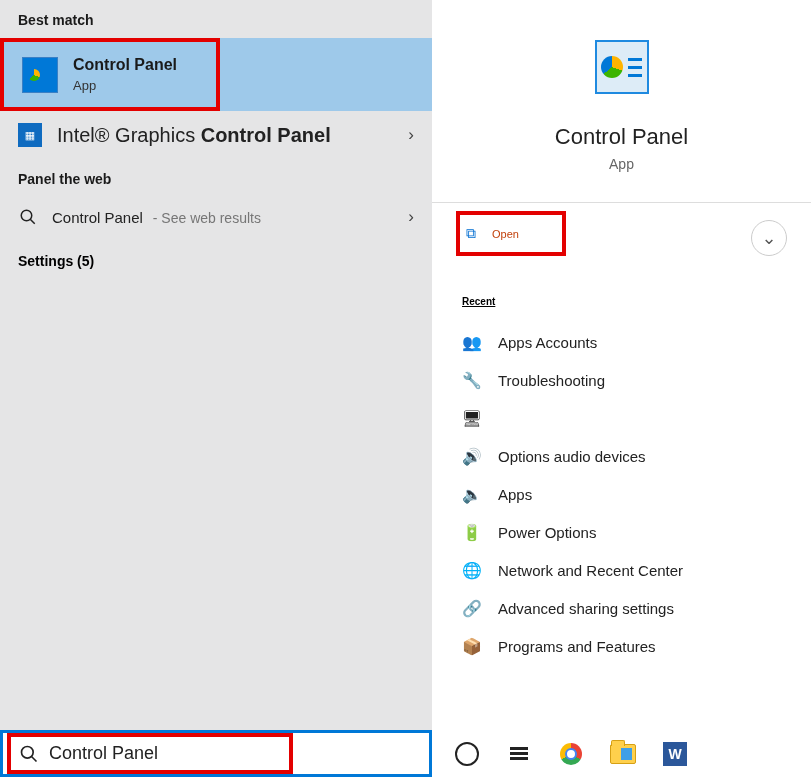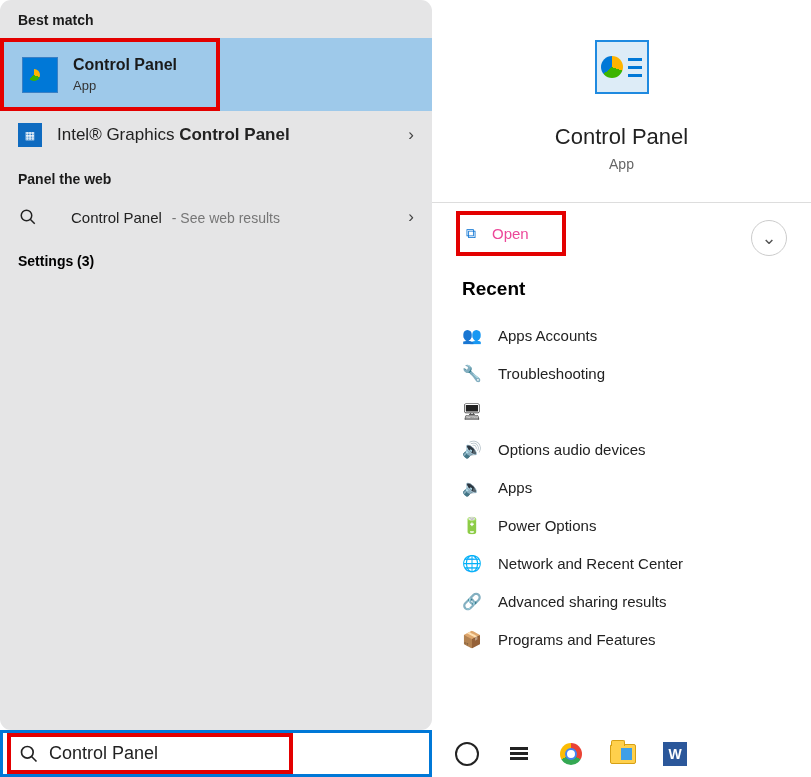--- a/index.html
+++ b/index.html
@@ -1,46 +1,46 @@
 <!DOCTYPE html>
 <html><head>
   <meta charset="utf-8">
   <style>
     * { margin: 0; padding: 0; box-sizing: border-box; font-family: "Segoe UI", Arial, sans-serif; }
     body { width: 811px; height: 777px; background: #fff; overflow: hidden; }
     .container { display: flex; height: 730px; }
-    .left-pane { width: 432px; background: #e5e5e6; display: flex; flex-direction: column; border-radius: 11px; }
+    .left-pane { width: 432px; background: #e5e5e6; display: flex; flex-direction: column; }
     .right-pane { flex: 1; background: #fff; display: flex; flex-direction: column; padding-top: 30px; }
     .section-header { font-weight: 600; font-size: 14px; color: #1a1a1a; padding: 12px 18px 10px 18px; }
     .best-match { display: flex; align-items: center; gap: 15px; background: #9ec9ea; padding: 14px 18px; border: 4px solid #e30000; margin-right: 212px;}
     .bm-icon { width: 36px; height: 36px; background: #0078d7; border: 1px solid #3a7fc4; display:flex; align-items:center; justify-content:center; }
     .bm-title { font-weight: 600; font-size: 16px; color: #1a1a1a; }
     .bm-sub { font-size: 13px; color: #333; margin-top: 4px; }
     .best-match-wrap {background:#9ec9ea;}
     .app-row { display: flex; align-items: center; gap: 15px; padding: 12px 18px; cursor: pointer; }
     .app-icon { width: 24px; height: 24px; background: #0f6bc0; display:flex; align-items:center; justify-content:center; color:#fff; font-size:11px;}
-    .app-label { font-size: 17px; color: #222; flex:1; }
+    .app-label { font-size: 20px; color: #222; flex:1; }
     .app-label b{font-weight:600;}
     .chev { color:#444; font-size:17px;}
-    .web-row { display: flex; align-items: center; gap: 33px; padding: 10px 18px; cursor:pointer;}
+    .web-row { display: flex; align-items: center; gap: 14px; padding: 10px 18px; cursor:pointer;}
     .search-glyph { width: 20px; height: 20px; display:flex; align-items:center; justify-content:center;}
     .web-label{font-size:15px; color:#222;}
     .web-sub{font-size:14px; color:#767676; margin-left:6px;}
     .settings-row{ padding:16px 18px; font-weight:600; font-size:14px; }
     .hero { display:flex; flex-direction:column; align-items:center; padding: 10px 0 30px 0;}
     .hero-icon { width: 54px; height: 54px; background:#ddecf7; border:2px solid #1f8ae0; margin-bottom:30px; display:flex; align-items:center; justify-content:center;}
     .hero-title{font-size:22px; color:#222; margin-bottom:6px;}
     .hero-sub{font-size:14px; color:#666;}
     .open-sec{ border-top:1px solid #ddd; padding: 8px 24px 2px 24px; display:flex; align-items:center;}
     .open-row{ display:flex; align-items:center; gap:16px; padding:10px 6px; border:4px solid #e30000; width:110px; cursor:pointer;}
     .open-icon{ color:#006dd1; font-size:14px;}
-    .open-text{font-size:15px; color:#ec4899;}
+    .open-text{font-size:11px; color:#c2410c;}
     .expand-btn{ width:36px; height:36px; border-radius:50%; border:1px solid #ccc; margin-left:auto; display:flex; align-items:center; justify-content:center; color:#555; font-size:18px; cursor:pointer; margin-top:8px;}
     .recent-sec{ padding: 12px 24px; }
-    .recent-title{font-weight:600; font-size:19px; margin:8px 6px 16px 6px;}
+    .recent-title{font-weight:600; font-size:10px; margin:26px 6px 16px 6px;text-decoration:underline;}
     .recent-item{ display:flex; align-items:center; gap:16px; padding:9px 6px; cursor:pointer; font-size:15px; color:#222;}
     .ric{ width:20px; height:20px; display:flex; align-items:center; justify-content:center; font-size:16px;}
     .bottom { height:47px; display:flex; }
     .searchbar{ width:432px; border:3px solid #0078d7; background:#fff; display:flex; align-items:center; gap:8px; padding:0 4px;}
     .searchbar-inner{border:4px solid #e30000; height:100%; display:flex; align-items:center; padding:0 8px; gap:10px;}
     .search-input{ border:none; outline:none; font-size:18px; color:#222; background:transparent;}
     .taskbar{ flex:1; background:#fff; display:flex; align-items:center; gap:22px; padding-left:20px;}
     .tb-icon{ width:30px; height:30px; display:flex; align-items:center; justify-content:center; font-size:22px;}
     .cortana{ border:2px solid #222; border-radius:50%; width:24px; height:24px;}
     .chrome-dot{width:22px;height:22px;border-radius:50%;background:conic-gradient(#ea4335 0 120deg,#34a853 120deg 240deg,#fbbc05 240deg 360deg);position:relative;}
@@ -96,21 +96,21 @@
       <div class="search-glyph">
         <svg width="18" height="18" viewBox="0 0 24 24" fill="none" stroke="#222" stroke-width="2">
             <circle cx="10" cy="10" r="7"></circle>
             <line x1="15" y1="15" x2="21" y2="21"></line>
           </svg>
       </div>
       <div class="web-label"><span>Control Panel</span><span class="web-sub"> - See web results</span></div>
       <div class="chev" style="margin-left:auto">›</div>
     </div>
 
-    <div class="settings-row">Settings (3)</div>
+    <div class="settings-row">Settings (5)</div>
   </div>
 
   <div class="right-pane">
     <div class="hero">
       <div class="hero-icon">
         <div class="hero-cp-inner">
             <div class="hero-pie"></div>
             <div class="hero-bars">
               <span></span>
               <span></span>
@@ -156,21 +156,21 @@
       <div class="recent-item">
           <span class="ric">🔋</span>
           <span>Power Options</span>
         </div>
       <div class="recent-item">
           <span class="ric">🌐</span>
           <span>Network and Recent Center</span>
         </div>
       <div class="recent-item">
           <span class="ric">🔗</span>
-          <span>Advanced sharing results</span>
+          <span>Advanced sharing settings</span>
         </div>
       <div class="recent-item">
           <span class="ric">📦</span>
           <span>Programs and Features</span>
         </div>
     </div>
   </div>
 </div>
 
 <div class="bottom">

